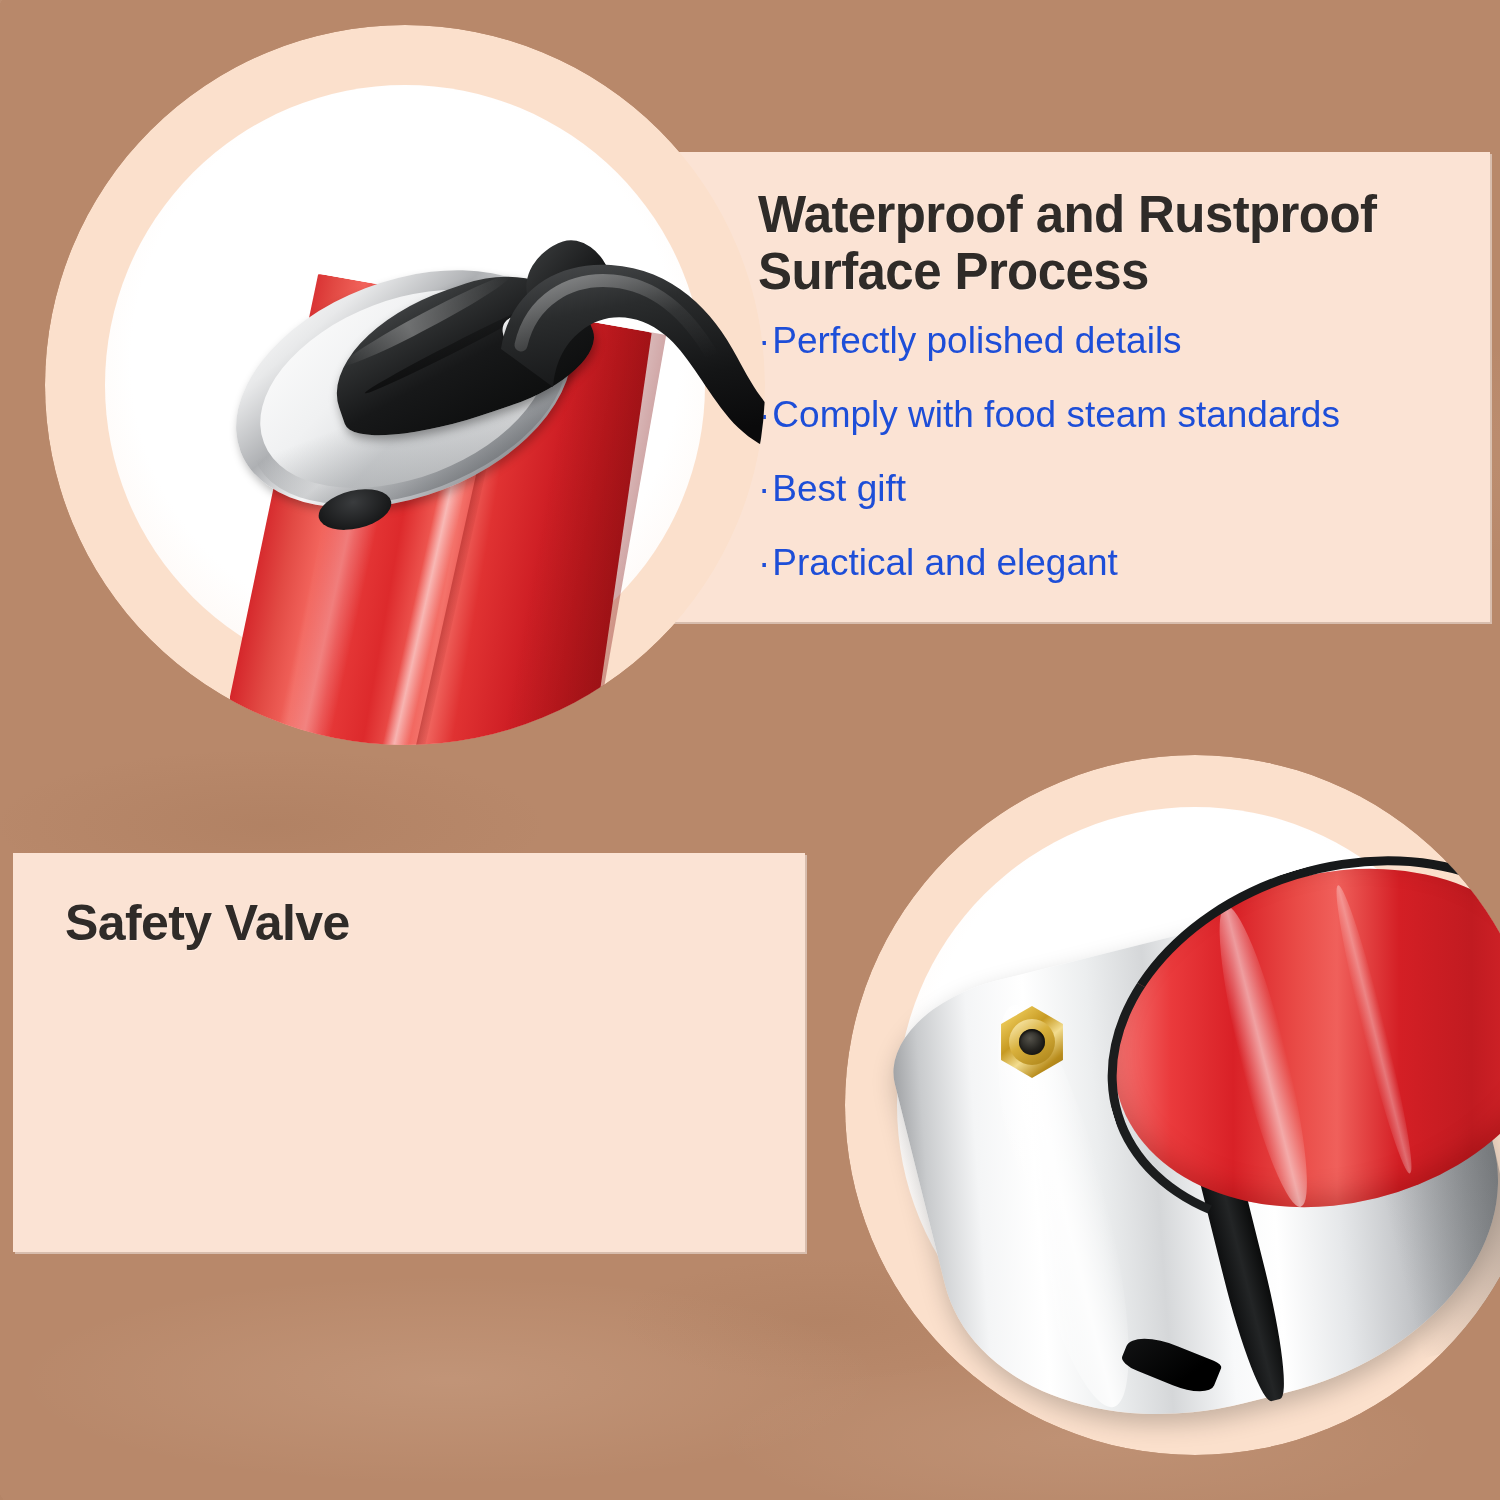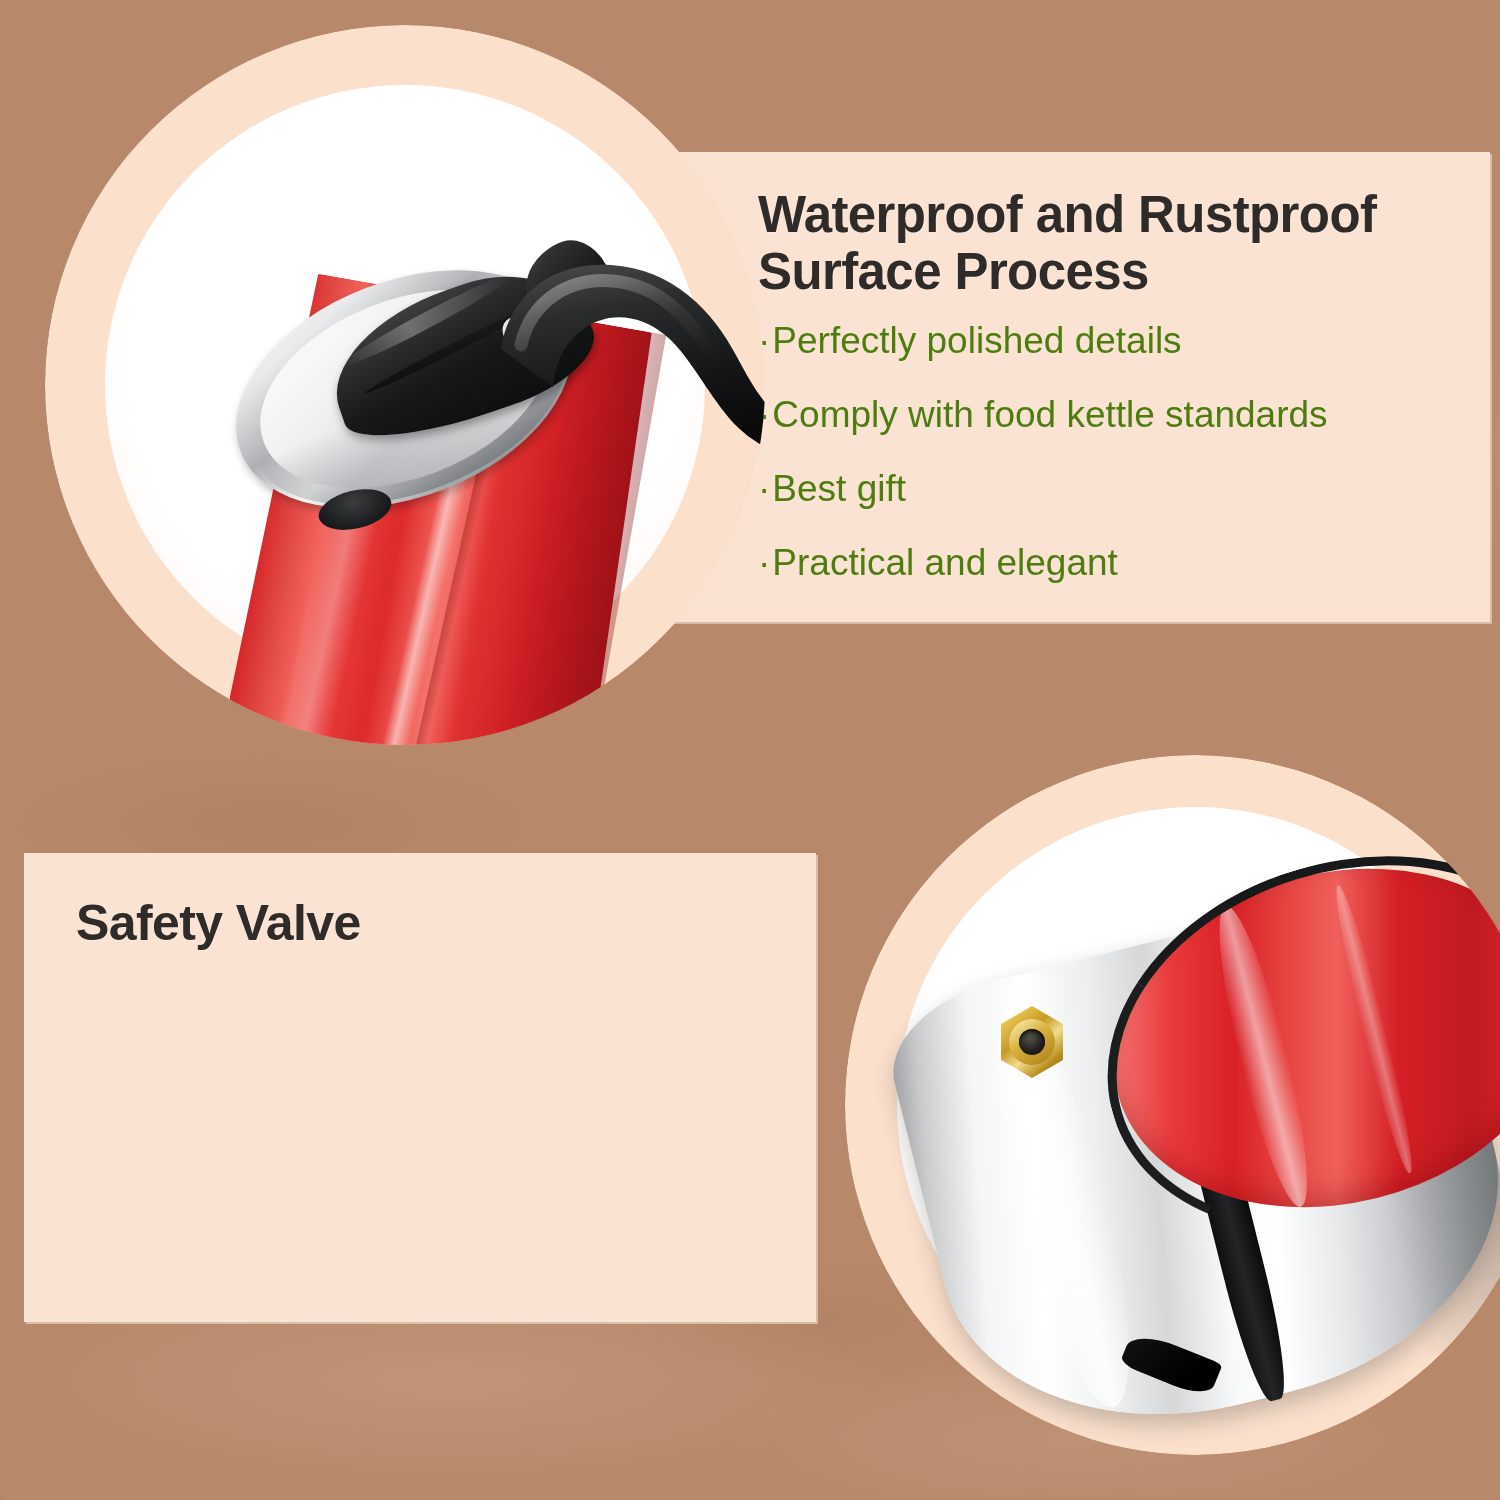--- a/index.html
+++ b/index.html
@@ -24,21 +24,21 @@
       linear-gradient(58deg, rgba(110,70,40,.045) 0 3px, rgba(0,0,0,0) 3px 34px);
   }
 
   
   .panel{position:absolute;background:#fbe3d4;}
   .panel.top{
     left:650px;top:152px;width:840px;height:470px;
     box-shadow:2px 2px 0 rgba(255,255,255,.45);
   }
   .panel.bottom{
-    left:24px;top:853px;width:792px;height:469px;
+    left:13px;top:853px;width:792px;height:399px;
     box-shadow:2px 2px 0 rgba(255,255,255,.45);
   }
 
   
   .badge{position:absolute;border-radius:50%;overflow:hidden;}
   .badge .ring{
     position:absolute;inset:0;border-radius:50%;
     background:#fbe0cc;
   }
   .badge .disc{
@@ -257,21 +257,21 @@
     line-height:1.12;
     font-stretch:condensed;
     text-shadow:1px 1px 0 rgba(255,255,255,.25);
   }
   #panel-top-heading{
     position:absolute;left:108px;top:34px;width:720px;
     font-size:51px;
   }
   .bullets{position:absolute;left:108px;top:170px;width:730px;}
   .bullet{
-    font-size:37px;color:#4d7c0f;line-height:1.0;margin-bottom:37px;white-space:nowrap;
+    font-size:37px;color:#1d4ed8;line-height:1.0;margin-bottom:37px;white-space:nowrap;
   }
   .bullet .dot{margin-right:2px;}
 
   #panel-bottom-heading{
     position:absolute;left:52px;top:42px;width:640px;font-size:50px;
   }
   #panel-bottom-body{
     position:absolute;left:52px;top:138px;width:640px;
     font-size:36px;line-height:1.52;color:#38322e;
   }
@@ -285,21 +285,21 @@
   <div class="bg-tex"></div>
 
   <div class="panel top">
     <div class="heading" id="panel-top-heading">Waterproof and Rustproof Surface Process</div>
 
     <div class="bullets">
       <div class="bullet">
         <span class="dot">·</span><span>Perfectly polished details</span>
       </div>
       <div class="bullet">
-        <span class="dot">·</span><span>Comply with food kettle standards</span>
+        <span class="dot">·</span><span>Comply with food steam standards</span>
       </div>
       <div class="bullet">
         <span class="dot">·</span><span>Best gift</span>
       </div>
       <div class="bullet">
         <span class="dot">·</span><span>Practical and elegant</span>
       </div>
     </div>
   </div>
 

